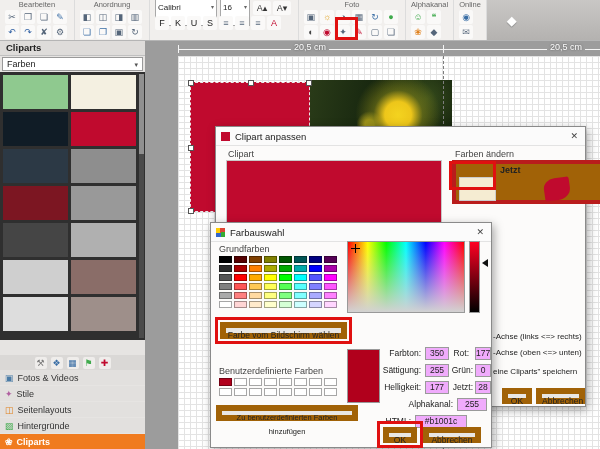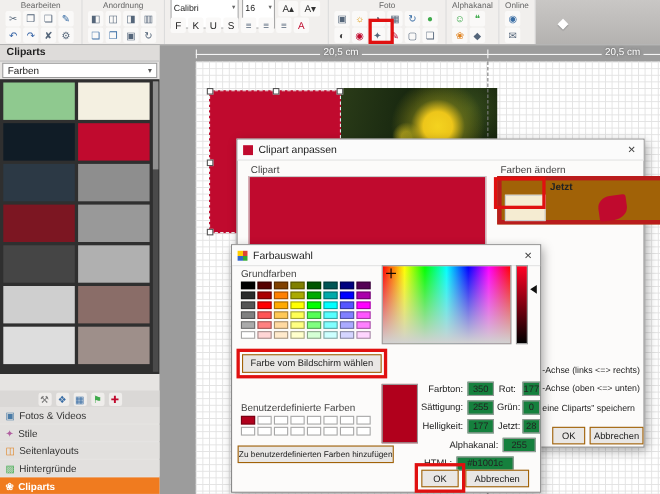--- a/index.html
+++ b/index.html
@@ -81,21 +81,21 @@
   .dlg-clipart{left:215px;top:126px;width:371px;height:281px;z-index:10;}
   .dlg-color{left:210px;top:222px;width:282px;height:226px;z-index:20;}
   .titlebar{position:absolute;left:0;right:0;top:0;height:18px;background:#fbfbfb;
             border-bottom:1px solid #e3e3e3;display:flex;align-items:center;}
   .title-ico{width:9px;height:9px;margin:0 5px 0 5px;}
   .ico-red{background:#c00a2e;}
   .ico-quad{background:conic-gradient(#d43 0 25%,#3a3 0 50%,#36c 0 75%,#fc0 0);}
   .title-text{font-size:9.5px;color:#222;}
   .close-x{margin-left:auto;margin-right:7px;font-size:9px;color:#444;cursor:default;}
   .sec-label{position:absolute;font-size:9px;color:#444;}
-  .btn{position:absolute;background:#e9e7e5;border:1px solid #a16207;font-size:8.5px;
+  .btn{position:absolute;background:#e9e7e5;border:6px solid #a16207;font-size:8.5px;
        text-align:center;line-height:14px;box-sizing:border-box;height:16px;}
 
   
   .clip-preview{position:absolute;left:10px;top:33px;width:216px;height:196px;
                 border:1px solid #c9c9c9;box-sizing:border-box;}
   .now-panel{position:absolute;left:236px;top:33px;width:156px;height:44px;background:#a16207;
              border:4px solid #b91c1c;box-sizing:border-box;}
   .now-label{position:absolute;left:44px;top:1px;font-size:9px;font-weight:bold;}
   .now-swatch{position:absolute;left:3px;top:13px;width:37px;height:24px;border:1px solid #ccc;box-sizing:border-box;}
   .now-shape{position:absolute;left:88px;top:14px;width:26px;height:22px;
@@ -111,21 +111,21 @@
     background:linear-gradient(to bottom,rgba(255,255,255,0) 0%,rgba(210,210,210,1) 100%),
       linear-gradient(to right,#ff0000,#ffff00 17%,#00ff00 33%,#00ffff 50%,#0000ff 67%,#ff00ff 83%,#ff0000 100%);}
   .cross-h{position:absolute;left:3px;top:6px;width:9px;height:1px;background:#000;}
   .cross-v{position:absolute;left:7px;top:2px;width:1px;height:9px;background:#000;}
   .val-slider{position:absolute;left:258px;top:18px;width:11px;height:72px;border:1px solid #999;box-sizing:border-box;
               background:linear-gradient(to bottom,#ff0023,#000);}
   .val-arrow{position:absolute;left:271px;top:36px;width:0;height:0;
              border-top:4px solid transparent;border-bottom:4px solid transparent;border-right:6px solid #111;}
   .sel-preview{position:absolute;left:136px;top:126px;width:33px;height:54px;border:1px solid #999;box-sizing:border-box;}
   .flabel{position:absolute;font-size:8.5px;text-align:right;color:#222;height:13px;line-height:13px;}
-  .fbox{position:absolute;height:13px;background:#15803d;border:1px solid #9a9a9a;font-size:8.5px;
+  .fbox{position:absolute;height:13px;background:#f0abfc;border:1px solid #9a9a9a;font-size:8.5px;
         line-height:11px;text-align:center;box-sizing:border-box;overflow:hidden;}
 
   
   .anno{position:absolute;border:3px solid #e01010;box-sizing:border-box;z-index:40;pointer-events:none;}
   #anno-toolbar{left:335px;top:17px;width:23px;height:23px;}
   #anno-now{left:233px;top:34px;width:47px;height:29px;}
   #anno-pick{left:4px;top:94px;width:137px;height:27px;}
   #anno-ok{left:166px;top:198px;width:46px;height:27px;}
 </style>
 </head>

